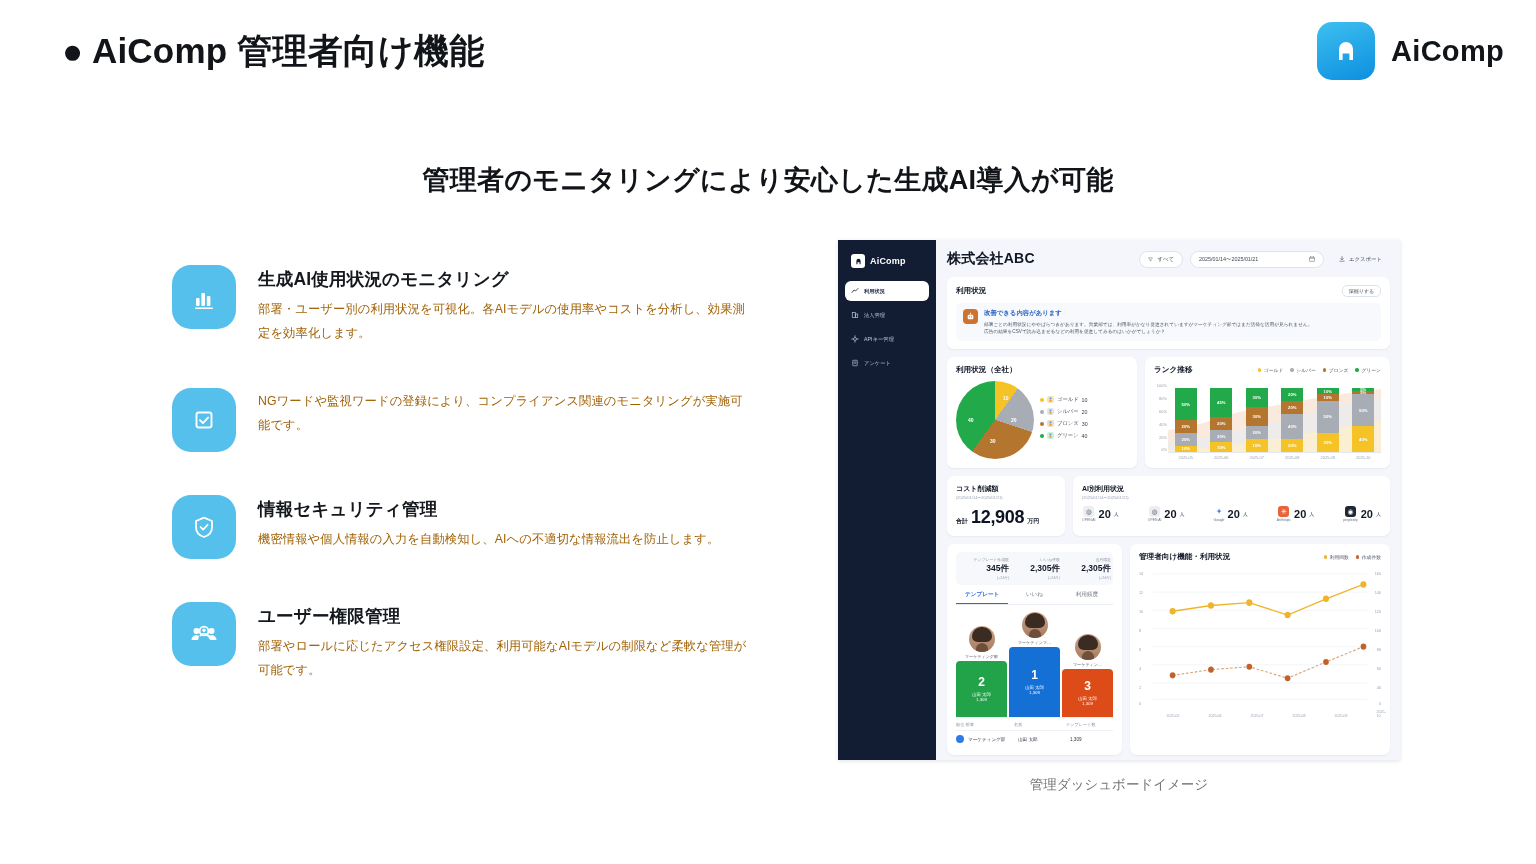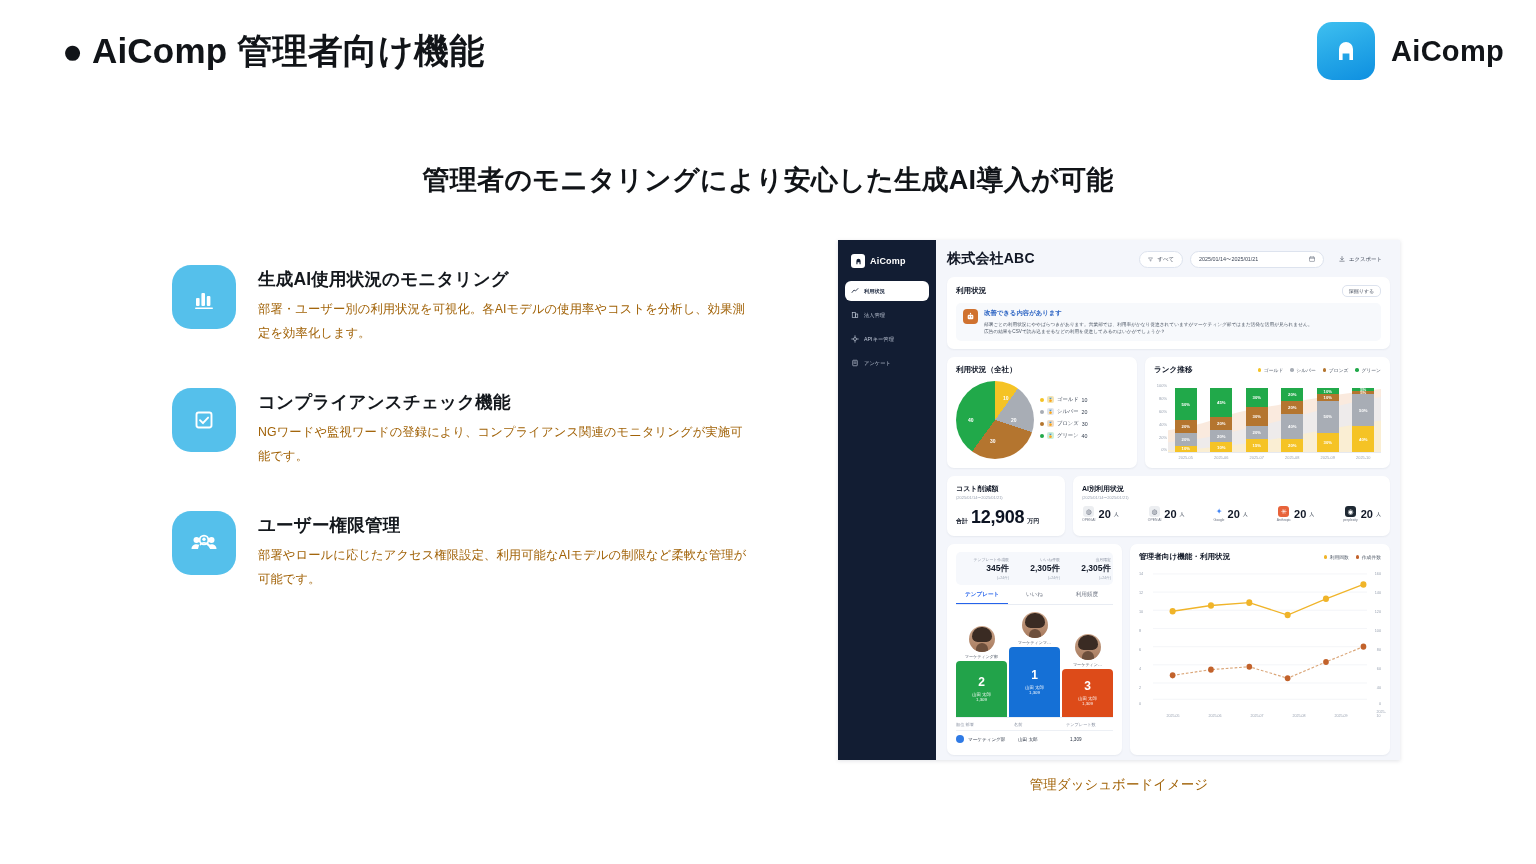--- a/index.html
+++ b/index.html
@@ -59,21 +59,21 @@
 
   
   .dash-wrap { position: absolute; left: 838px; top: 240px; width: 562px; }
   .dash {
     position: relative; width: 562px; height: 520px; background: #f4f6fb;
     display: flex; overflow: hidden;
     box-shadow: 0 1px 4px rgba(20,30,60,.13);
   }
   .dash-caption {
     margin-top: 16px; width: 562px; text-align: center;
-    font-size: 13.5px; color: #a16207;
+    font-size: 13.5px; color: #737373;
   }
 
   
   .d-side { width: 98px; background: #121d33; padding: 11px 7px 0 7px; flex: 0 0 auto; }
   .d-logo { display: flex; align-items: center; gap: 5px; padding: 3px 0 13px 6px; }
   .d-logo-mark {
     width: 14px; height: 14px; border-radius: 3px; background: #fff;
     display: flex; align-items: center; justify-content: center;
   }
   .d-logo-text { color: #fff; font-size: 9px; font-weight: bold; letter-spacing: .2px; }
@@ -251,25 +251,36 @@
     </div>
 
     <div class="feature">
       <div class="feature-icon">
         <svg width="30" height="30" viewBox="0 0 30 30" aria-hidden="true">
           <rect x="7.5" y="7.5" width="15" height="15" rx="2.2" fill="none" stroke="#fff" stroke-width="1.9"></rect>
           <path d="M11 15.2 l2.9 3 5.2 -5.6" fill="none" stroke="#fff" stroke-width="1.9" stroke-linecap="round" stroke-linejoin="round"></path>
         </svg>
       </div>
       <div class="feature-body">
-        <div class="feature-title">コンプライアンスチェック機能</div>
         <div class="feature-desc">NGワードや監視ワードの登録により、コンプライアンス関連のモニタリングが実施可能です。</div>
       </div>
     </div>
 
+    <div class="feature">
+      <div class="feature-icon">
+        <svg width="30" height="30" viewBox="0 0 30 30" aria-hidden="true">
+          <path d="M15 5.6 L23 9 v6.2 c0 5.2 -3.6 8.4 -8 9.8 -4.4 -1.4 -8 -4.6 -8 -9.8 V9 Z" fill="none" stroke="#fff" stroke-width="1.8" stroke-linejoin="round"></path>
+          <path d="M11.6 15 l2.5 2.6 4.5 -4.8" fill="none" stroke="#fff" stroke-width="1.8" stroke-linecap="round" stroke-linejoin="round"></path>
+        </svg>
+      </div>
+      <div class="feature-body">
+        <div class="feature-title">情報セキュリティ管理</div>
+        <div class="feature-desc">機密情報や個人情報の入力を自動検知し、AIへの不適切な情報流出を防止します。</div>
+      </div>
+    </div>
 
     <div class="feature">
       <div class="feature-icon">
         <svg width="32" height="32" viewBox="0 0 32 32" aria-hidden="true">
           <circle cx="8.5" cy="13" r="3" fill="#fff"></circle>
           <path d="M3.5 22 c0 -3 2.2 -4.8 5 -4.8 1 0 1.9 .2 2.7 .6 L10 22 Z" fill="#fff"></path>
           <circle cx="23.5" cy="13" r="3" fill="#fff"></circle>
           <path d="M28.5 22 c0 -3 -2.2 -4.8 -5 -4.8 -1 0 -1.9 .2 -2.7 .6 L22 22 Z" fill="#fff"></path>
           <circle cx="16" cy="13" r="4.4" fill="none" stroke="#fff" stroke-width="1.9"></circle>
           <circle cx="16" cy="12.2" r="1.7" fill="#fff"></circle>

